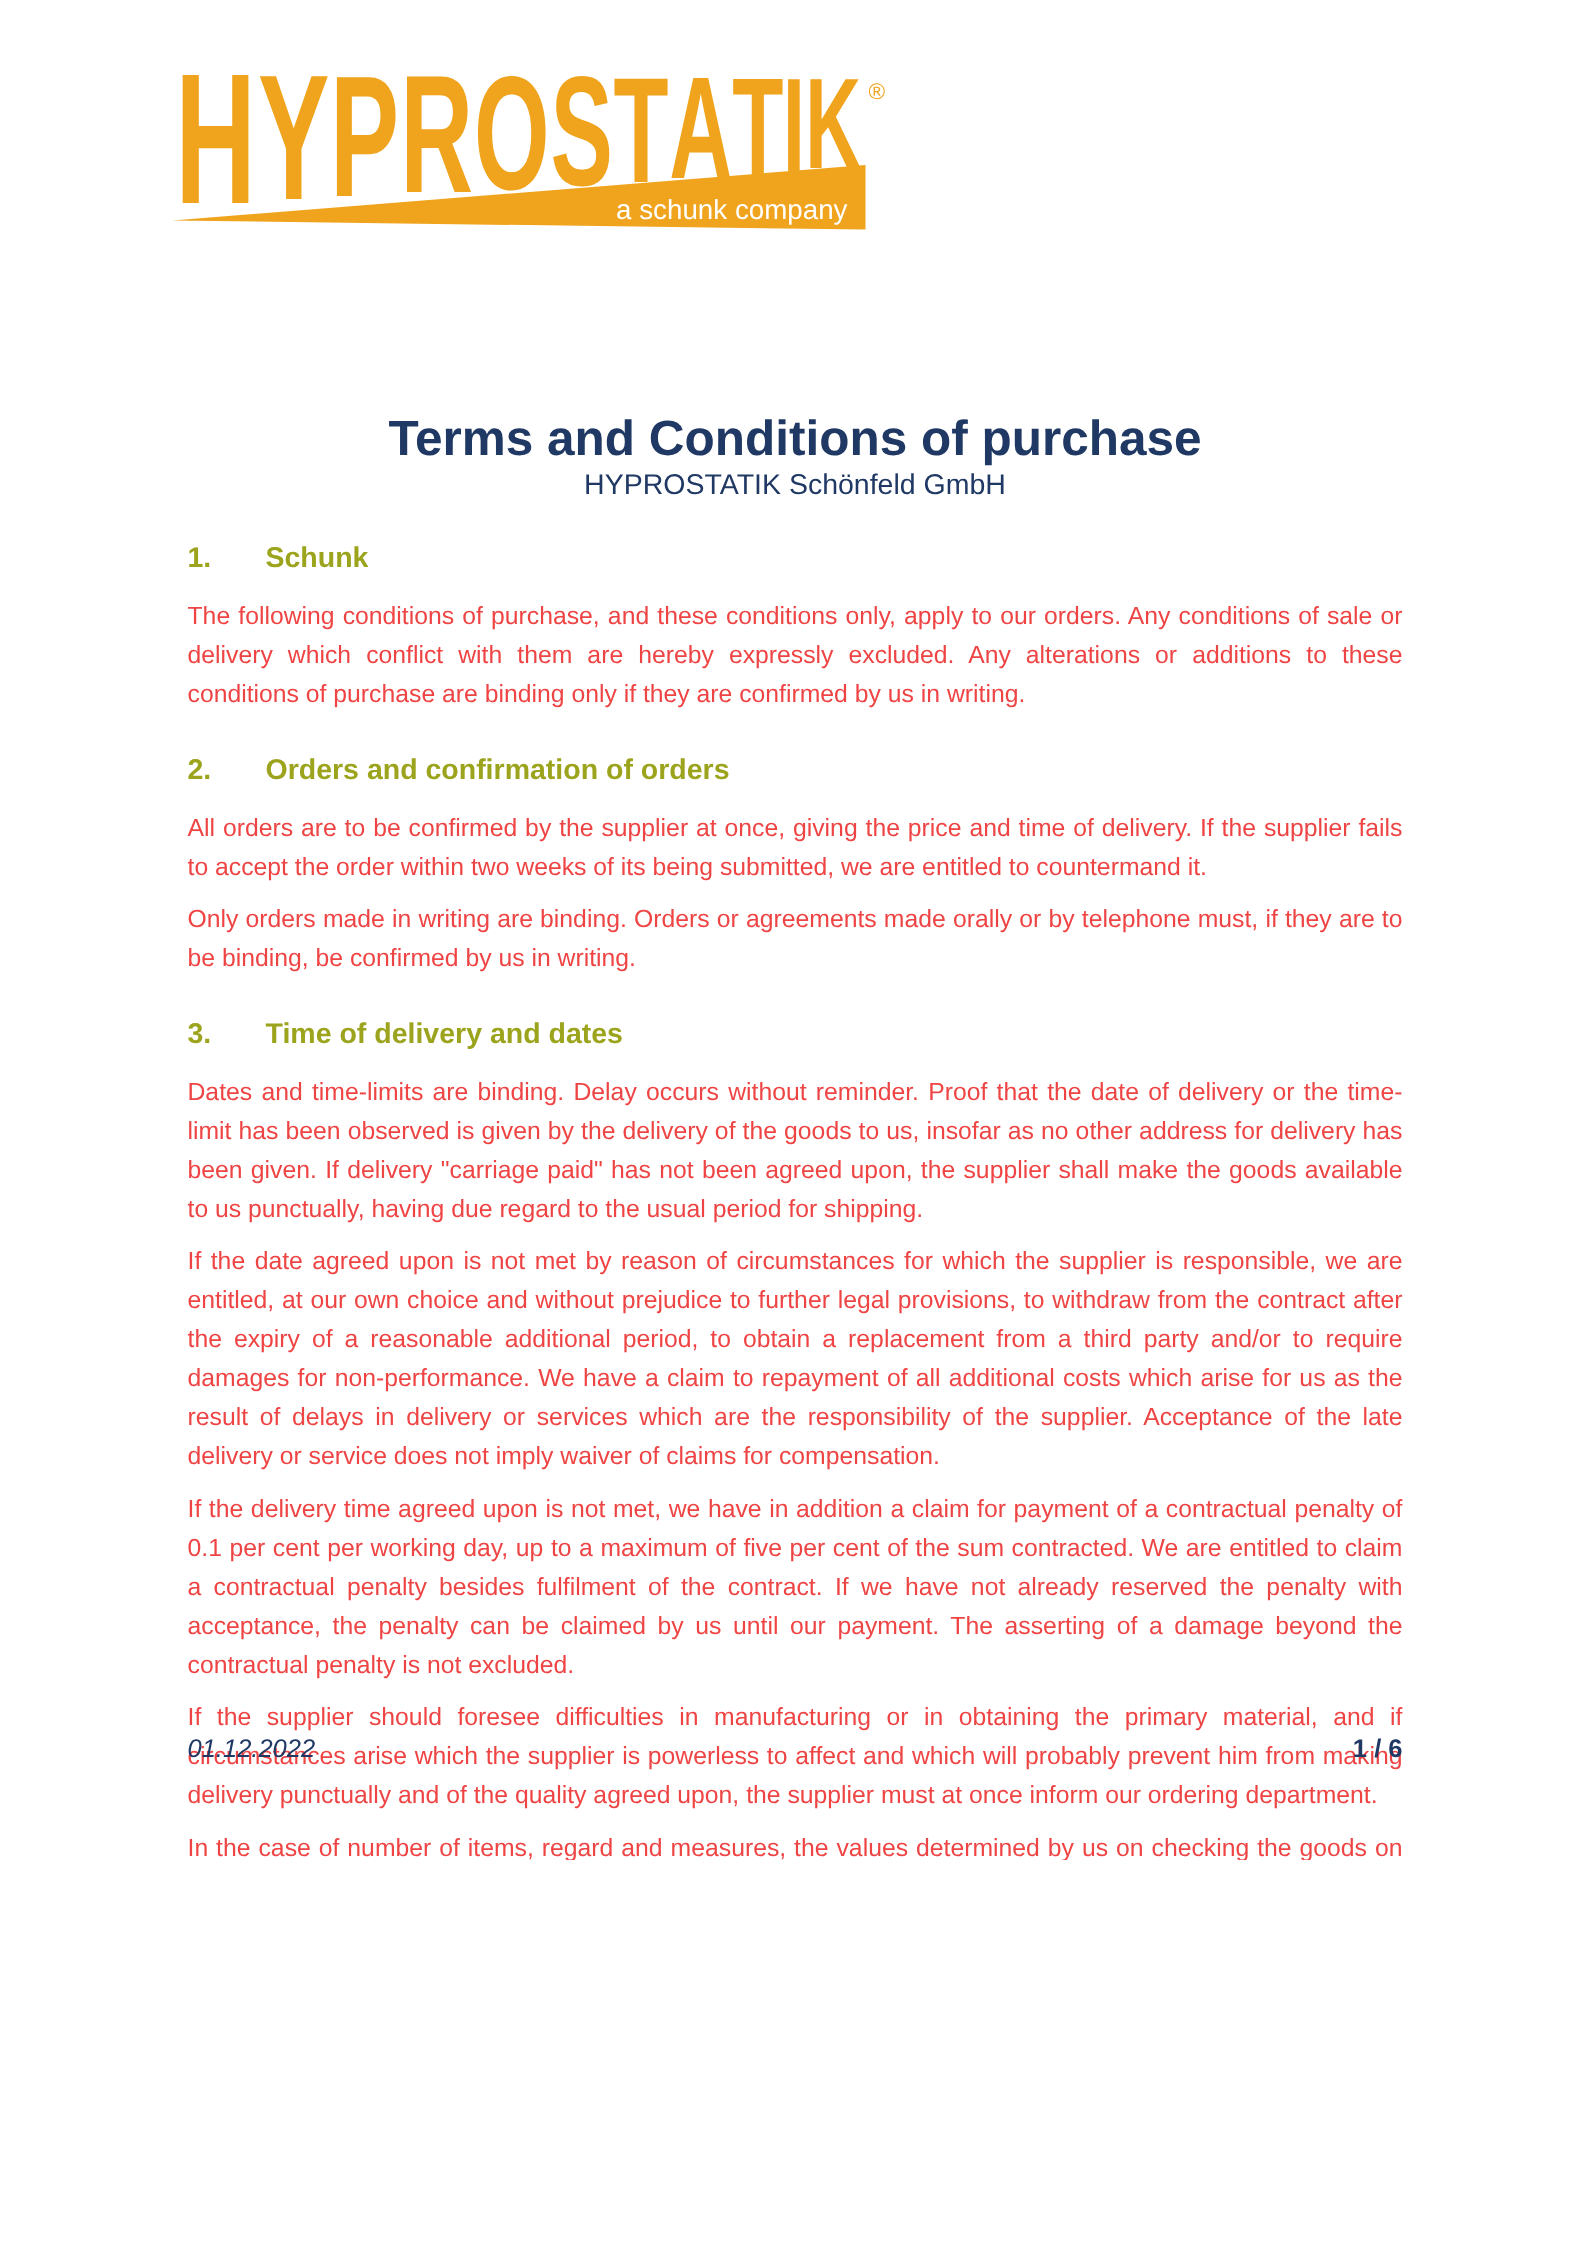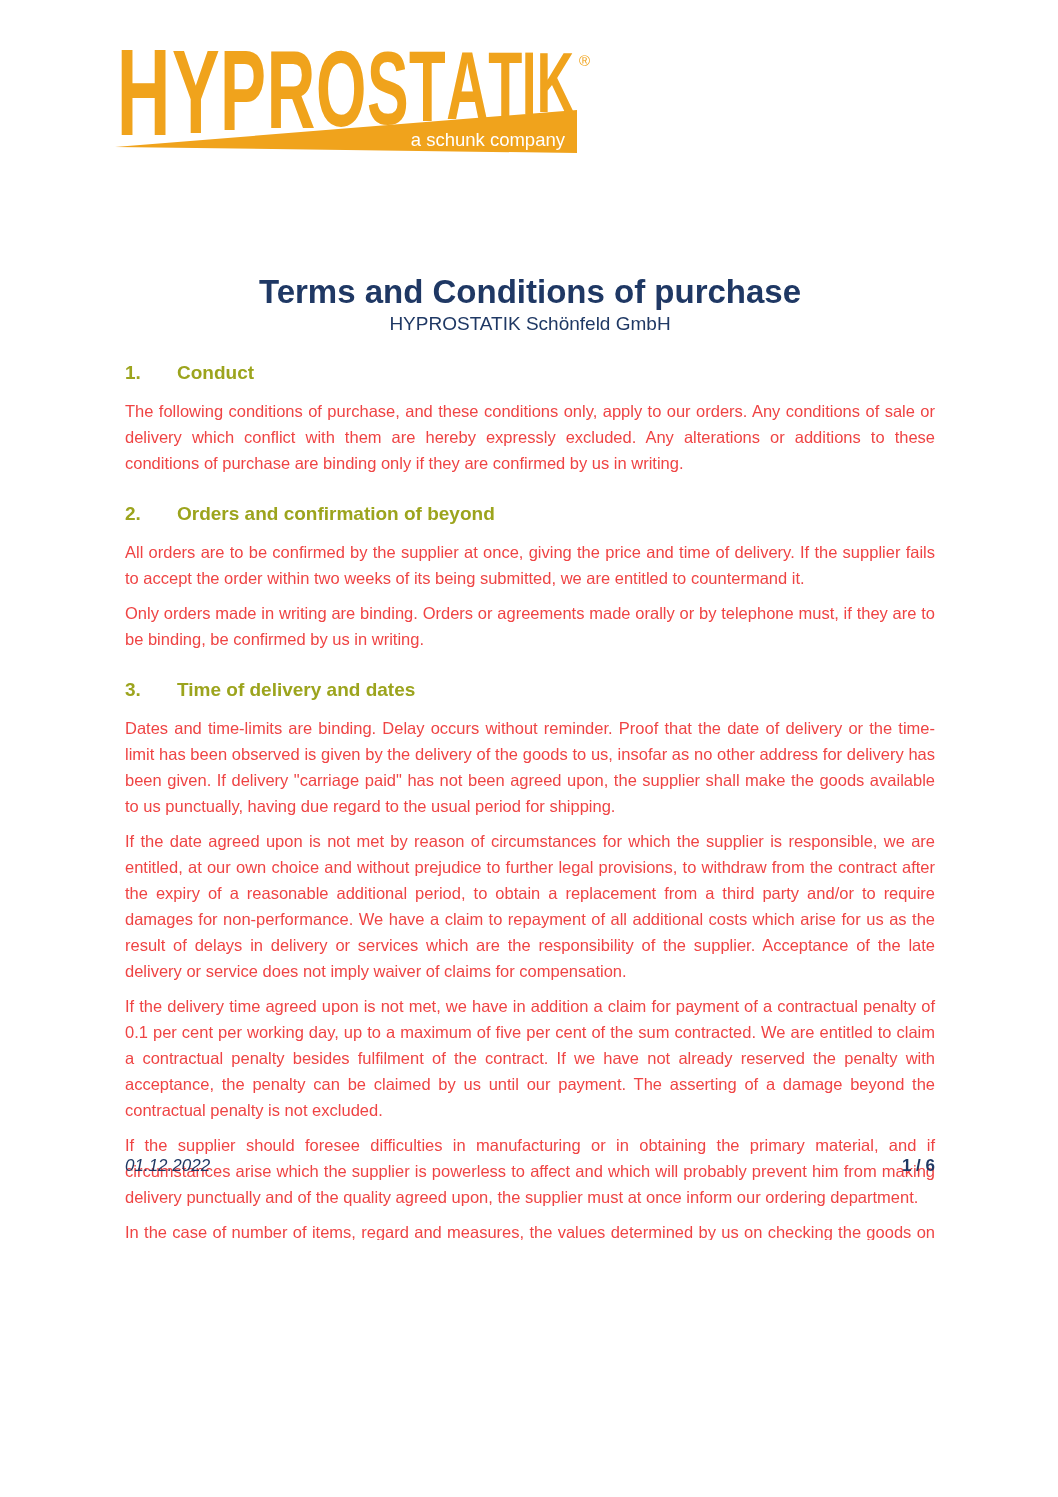--- a/index.html
+++ b/index.html
@@ -97,29 +97,29 @@
   </svg>
 
   <div class="content">
 
     <h1 class="doc-title">Terms and Conditions of purchase</h1>
     <div class="doc-subtitle">HYPROSTATIK Schönfeld GmbH</div>
 
     <div class="section">
       <div class="sec-head">
         <span class="sec-num">1.</span>
-        <span class="sec-label">Conduct</span>
+        <span class="sec-label">Schunk</span>
       </div>
       <p class="para">The following conditions of purchase, and these conditions only, apply to our orders. Any conditions of sale or delivery which conflict with them are hereby expressly excluded. Any alterations or additions to these conditions of purchase are binding only if they are confirmed by us in writing.</p>
     </div>
 
     <div class="section">
       <div class="sec-head">
         <span class="sec-num">2.</span>
-        <span class="sec-label">Orders and confirmation of beyond</span>
+        <span class="sec-label">Orders and confirmation of orders</span>
       </div>
       <p class="para">All orders are to be confirmed by the supplier at once, giving the price and time of delivery. If the supplier fails to accept the order within two weeks of its being submitted, we are entitled to countermand it.</p>
       <p class="para">Only orders made in writing are binding. Orders or agreements made orally or by telephone must, if they are to be binding, be confirmed by us in writing.</p>
     </div>
 
     <div class="section">
       <div class="sec-head">
         <span class="sec-num">3.</span>
         <span class="sec-label">Time of delivery and dates</span>
       </div>

